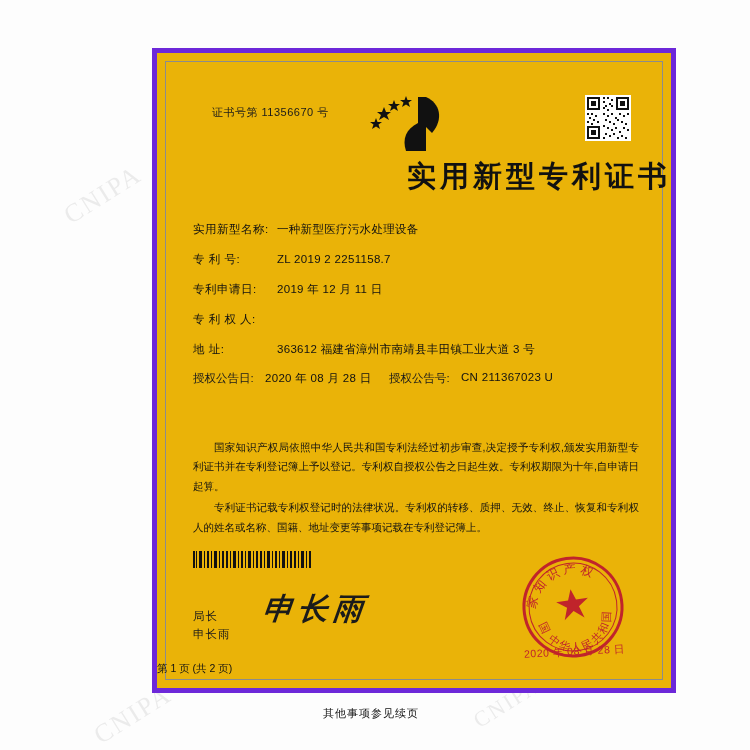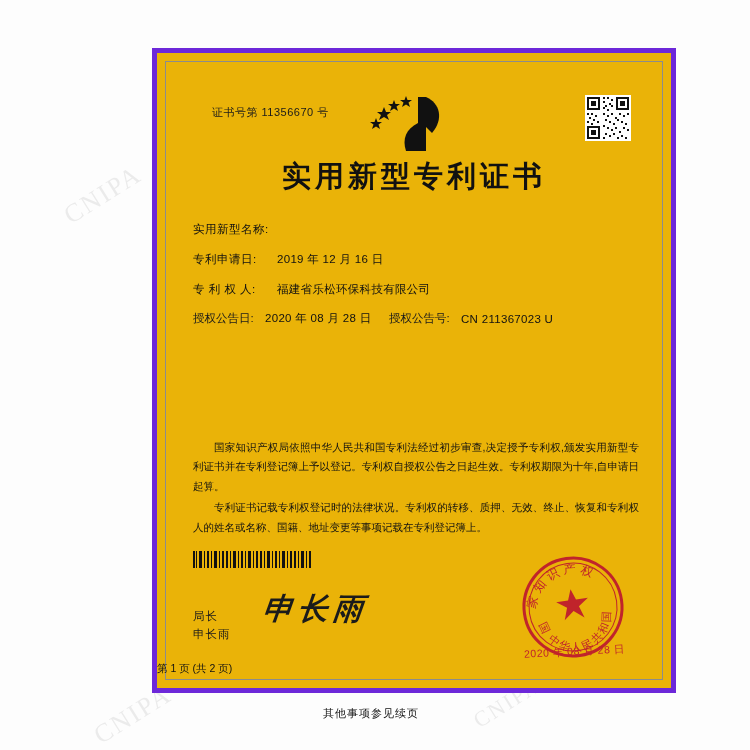--- a/index.html
+++ b/index.html
@@ -85,21 +85,21 @@
     display: flex;
     justify-content: center;
     align-items: flex-start;
   }
   
   .title {
     position: absolute;
     left: 0;
     right: 0;
     top: 104px;
-    text-align: center;
+    text-align: right;
     font-family: "Liberation Serif", serif;
     font-weight: bold;
     font-size: 29px;
     letter-spacing: 4px;
     color: #111;
   }
   
   .fields {
     position: absolute;
     left: 36px;
@@ -129,21 +129,21 @@
     letter-spacing: 0.3px;
   }
   .row-two {
     display: flex;
     align-items: baseline;
     margin-bottom: 14px;
     font-size: 11.5px;
   }
   .row-two .cell {
     display: flex;
-    align-items: center;
+    align-items: flex-start;
   }
   .row-two .cell.first { width: 196px; flex: 0 0 196px; }
   .row-two .f-label3 {
     width: 72px;
     flex: 0 0 72px;
   }
   
   .paras {
     position: absolute;
     left: 36px;
@@ -312,28 +312,36 @@
           <polygon points="10,25 11.5,29 16,29 12.5,31.5 14,36 10,33.5 6,36 7.5,31.5 4,29 8.5,29"></polygon>
         </g>
       </svg>
     </div>
 
     <div class="title">实用新型专利证书</div>
 
     <div class="fields">
       <div class="field-row">
         <div class="f-label">实用新型名称:</div>
+        <div class="f-value">一种新型医疗污水处理设备</div>
+      </div>
+      <div class="field-row">
+        <div class="f-label spread">专 利 号:</div>
+        <div class="f-value">ZL 2019 2 2251158.7</div>
       </div>
       <div class="field-row">
         <div class="f-label">专利申请日:</div>
-        <div class="f-value">2019 年 12 月 16 日</div>
+        <div class="f-value">2019 年 12 月 11 日</div>
       </div>
       <div class="field-row">
         <div class="f-label spread">专 利 权 人:</div>
-        <div class="f-value">福建省乐松环保科技有限公司</div>
+      </div>
+      <div class="field-row">
+        <div class="f-label spread">地 址:</div>
+        <div class="f-value">363612 福建省漳州市南靖县丰田镇工业大道 3 号</div>
       </div>
       <div class="row-two">
         <div class="cell first">
           <div class="f-label3">授权公告日:</div>
           <div class="f-value">2020 年 08 月 28 日</div>
         </div>
         <div class="cell">
           <div class="f-label3">授权公告号:</div>
           <div class="f-value">CN 211367023 U</div>
         </div>

